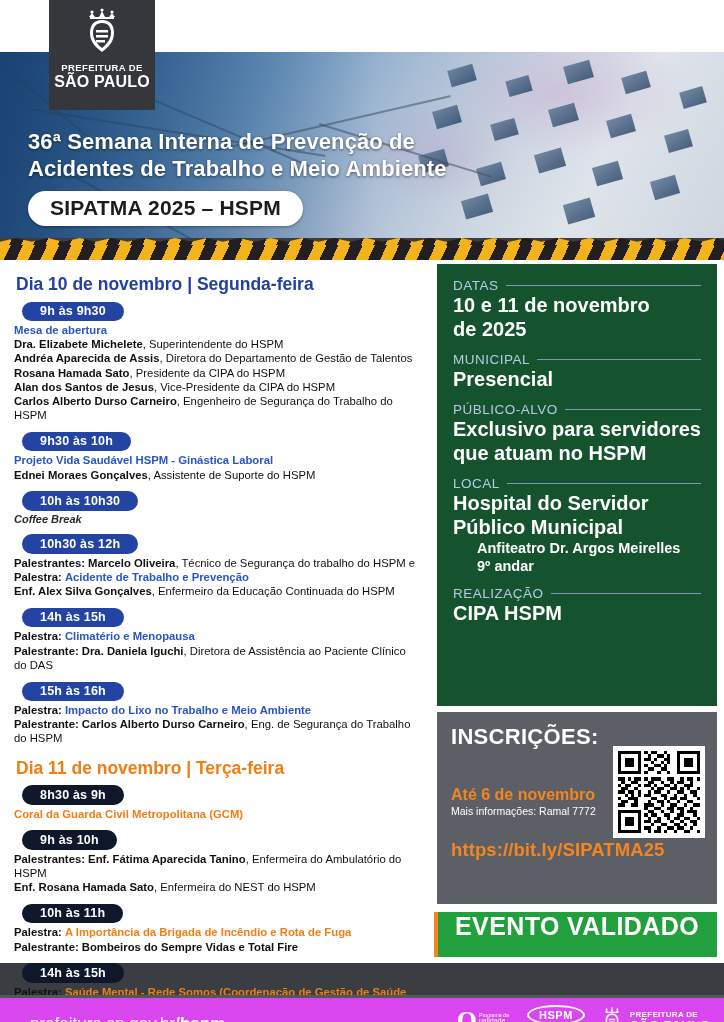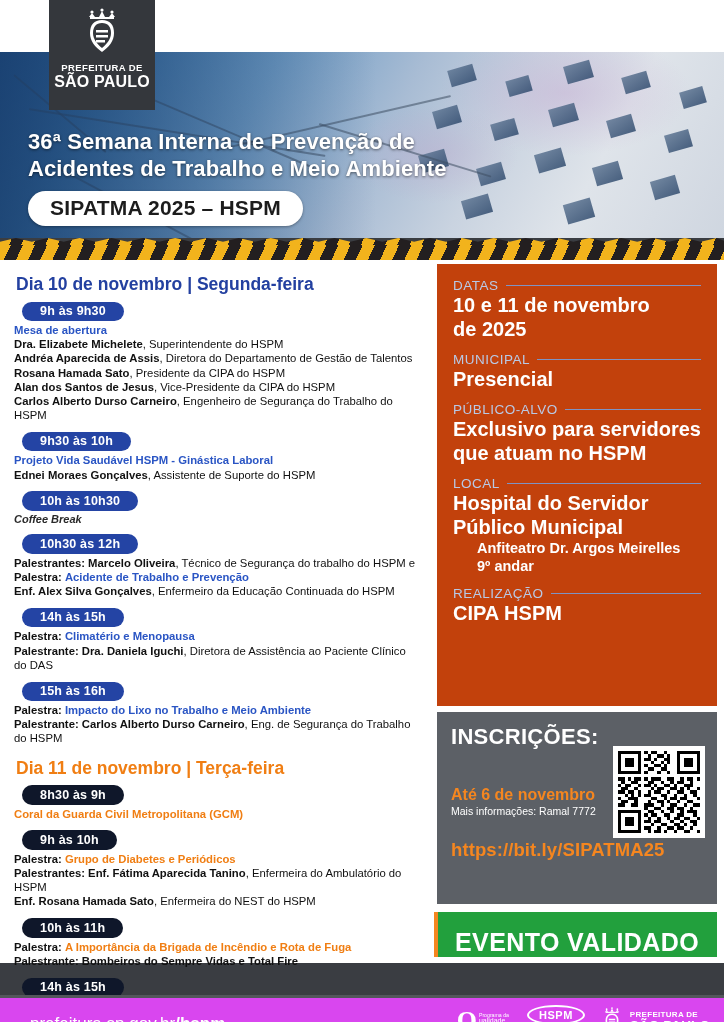--- a/index.html
+++ b/index.html
@@ -58,40 +58,40 @@
   .topic{font-weight:bold;}
   .topic.blue{color:#2a55c4;font-weight:600;}
   .topic.orange{color:#f07e13;font-weight:600;}
   .lbl{font-weight:bold;color:#111;}
   .nm{font-weight:bold;color:#111;}
   .role{font-weight:normal;color:#111;}
   .ital{font-style:italic;font-weight:bold;color:#2a2a2a;font-size:11px;}
 
   
   .side{position:absolute;left:437px;top:0;width:280px;height:703px;}
-  .info-card{position:absolute;left:0;top:4px;width:280px;height:442px;background:#c2410c;color:#fff;
+  .info-card{position:absolute;left:0;top:4px;width:280px;height:442px;background:#14532d;color:#fff;
              padding:14px 16px 0 16px;box-sizing:border-box;}
   .field{margin-bottom:11px;}
   .field-head{display:flex;align-items:center;gap:7px;}
   .field-label{color:#b9c9e6;font-size:13.5px;letter-spacing:.5px;white-space:nowrap;}
   .rule{flex:1;height:1px;background:#7f93c4;}
   .field-val{font-size:20px;font-weight:bold;line-height:23px;margin-top:1px;color:#ffffff;}
   .field-val.sm{font-size:14.5px;line-height:17px;font-weight:bold;margin-left:24px;}
 
   .signup{position:absolute;left:0;top:452px;width:280px;height:192px;background:#5c6066;
           padding:12px 14px 0 14px;box-sizing:border-box;}
   .signup-title{color:#ffffff;font-size:22px;font-weight:bold;letter-spacing:.3px;}
   .deadline{color:#f5861f;font-size:16px;font-weight:bold;margin-top:36px;}
   .moreinfo{color:#ffffff;font-size:10.5px;margin-top:1px;}
   .linkline{color:#f5861f;font-size:18.5px;font-weight:bold;margin-top:22px;letter-spacing:.1px;}
   .qr{position:absolute;right:12px;top:34px;width:92px;height:92px;background:#fff;padding:5px;box-sizing:border-box;}
   .qr svg{display:block;width:82px;height:82px;}
 
   .validated{position:absolute;left:0;top:652px;width:280px;height:45px;background:#22a03d;
-             display:flex;align-items:flex-end;justify-content:center;}
+             display:flex;align-items:flex-start;justify-content:center;}
   .validated span{color:#fff;font-size:25px;font-weight:bold;letter-spacing:.4px;}
   .accent-tick{position:absolute;left:-3px;top:0;width:4px;height:45px;background:#f5861f;}
 
   
   .footer{position:absolute;left:0;top:963px;width:724px;height:58px;background:#d946ef;margin-top:32px;}
   .footer-sep{position:absolute;left:0;top:0;width:724px;height:3px;background:#53565b;}
   .foot-url{position:absolute;left:30px;top:19px;color:#ffffff;font-size:17px;}
   .foot-url b{font-weight:bold;}
   .foot-logos{position:absolute;right:14px;top:10px;display:flex;align-items:center;gap:15px;}
   .logo-q{display:flex;align-items:center;gap:2px;}
@@ -194,21 +194,20 @@
           </div></div>
         <div class="slot"><div class="timepill blue">15h às 16h</div><div class="slot-lines">
             <div class="ln"><span class="lbl">Palestra: </span><span class="topic blue">Impacto do Lixo no Trabalho e Meio Ambiente</span></div>
             <div class="ln"><span class="lbl">Palestrante: </span><span class="nm">Carlos Alberto Durso Carneiro</span><span class="role">, Eng. de Segurança do Trabalho do HSPM</span></div>
           </div></div>
         <div class="daytitle orange" style="margin-top: 12px;">Dia 11 de novembro | Terça-feira</div>
         <div class="slot"><div class="timepill orange">8h30 às 9h</div><div class="slot-lines">
             <div class="ln"><span class="topic orange">Coral da Guarda Civil Metropolitana (GCM)</span></div>
           </div></div>
         <div class="slot"><div class="timepill orange">9h às 10h</div><div class="slot-lines">
-            <div class="ln"><span class="lbl">Palestra: </span><span class="topic orange">Grupo de Diabetes e Periódicos</span></div>
             <div class="ln"><span class="lbl">Palestrantes: </span><span class="nm">Enf. Fátima Aparecida Tanino</span><span class="role">, Enfermeira do Ambulatório do HSPM</span></div>
             <div class="ln"><span class="nm">Enf. Rosana Hamada Sato</span><span class="role">, Enfermeira do NEST do HSPM</span></div>
           </div></div>
         <div class="slot"><div class="timepill orange">10h às 11h</div><div class="slot-lines">
             <div class="ln"><span class="lbl">Palestra: </span><span class="topic orange">A Importância da Brigada de Incêndio e Rota de Fuga</span></div>
             <div class="ln"><span class="lbl">Palestrante: </span><span class="nm">Bombeiros do Sempre Vidas e Total Fire</span></div>
           </div></div>
         <div class="slot"><div class="timepill orange">14h às 15h</div><div class="slot-lines">
             <div class="ln"><span class="lbl">Palestra: </span><span class="topic orange">Saúde Mental - Rede Somos (Coordenação de Gestão de Saúde do Servidor)</span></div>
           </div></div>

